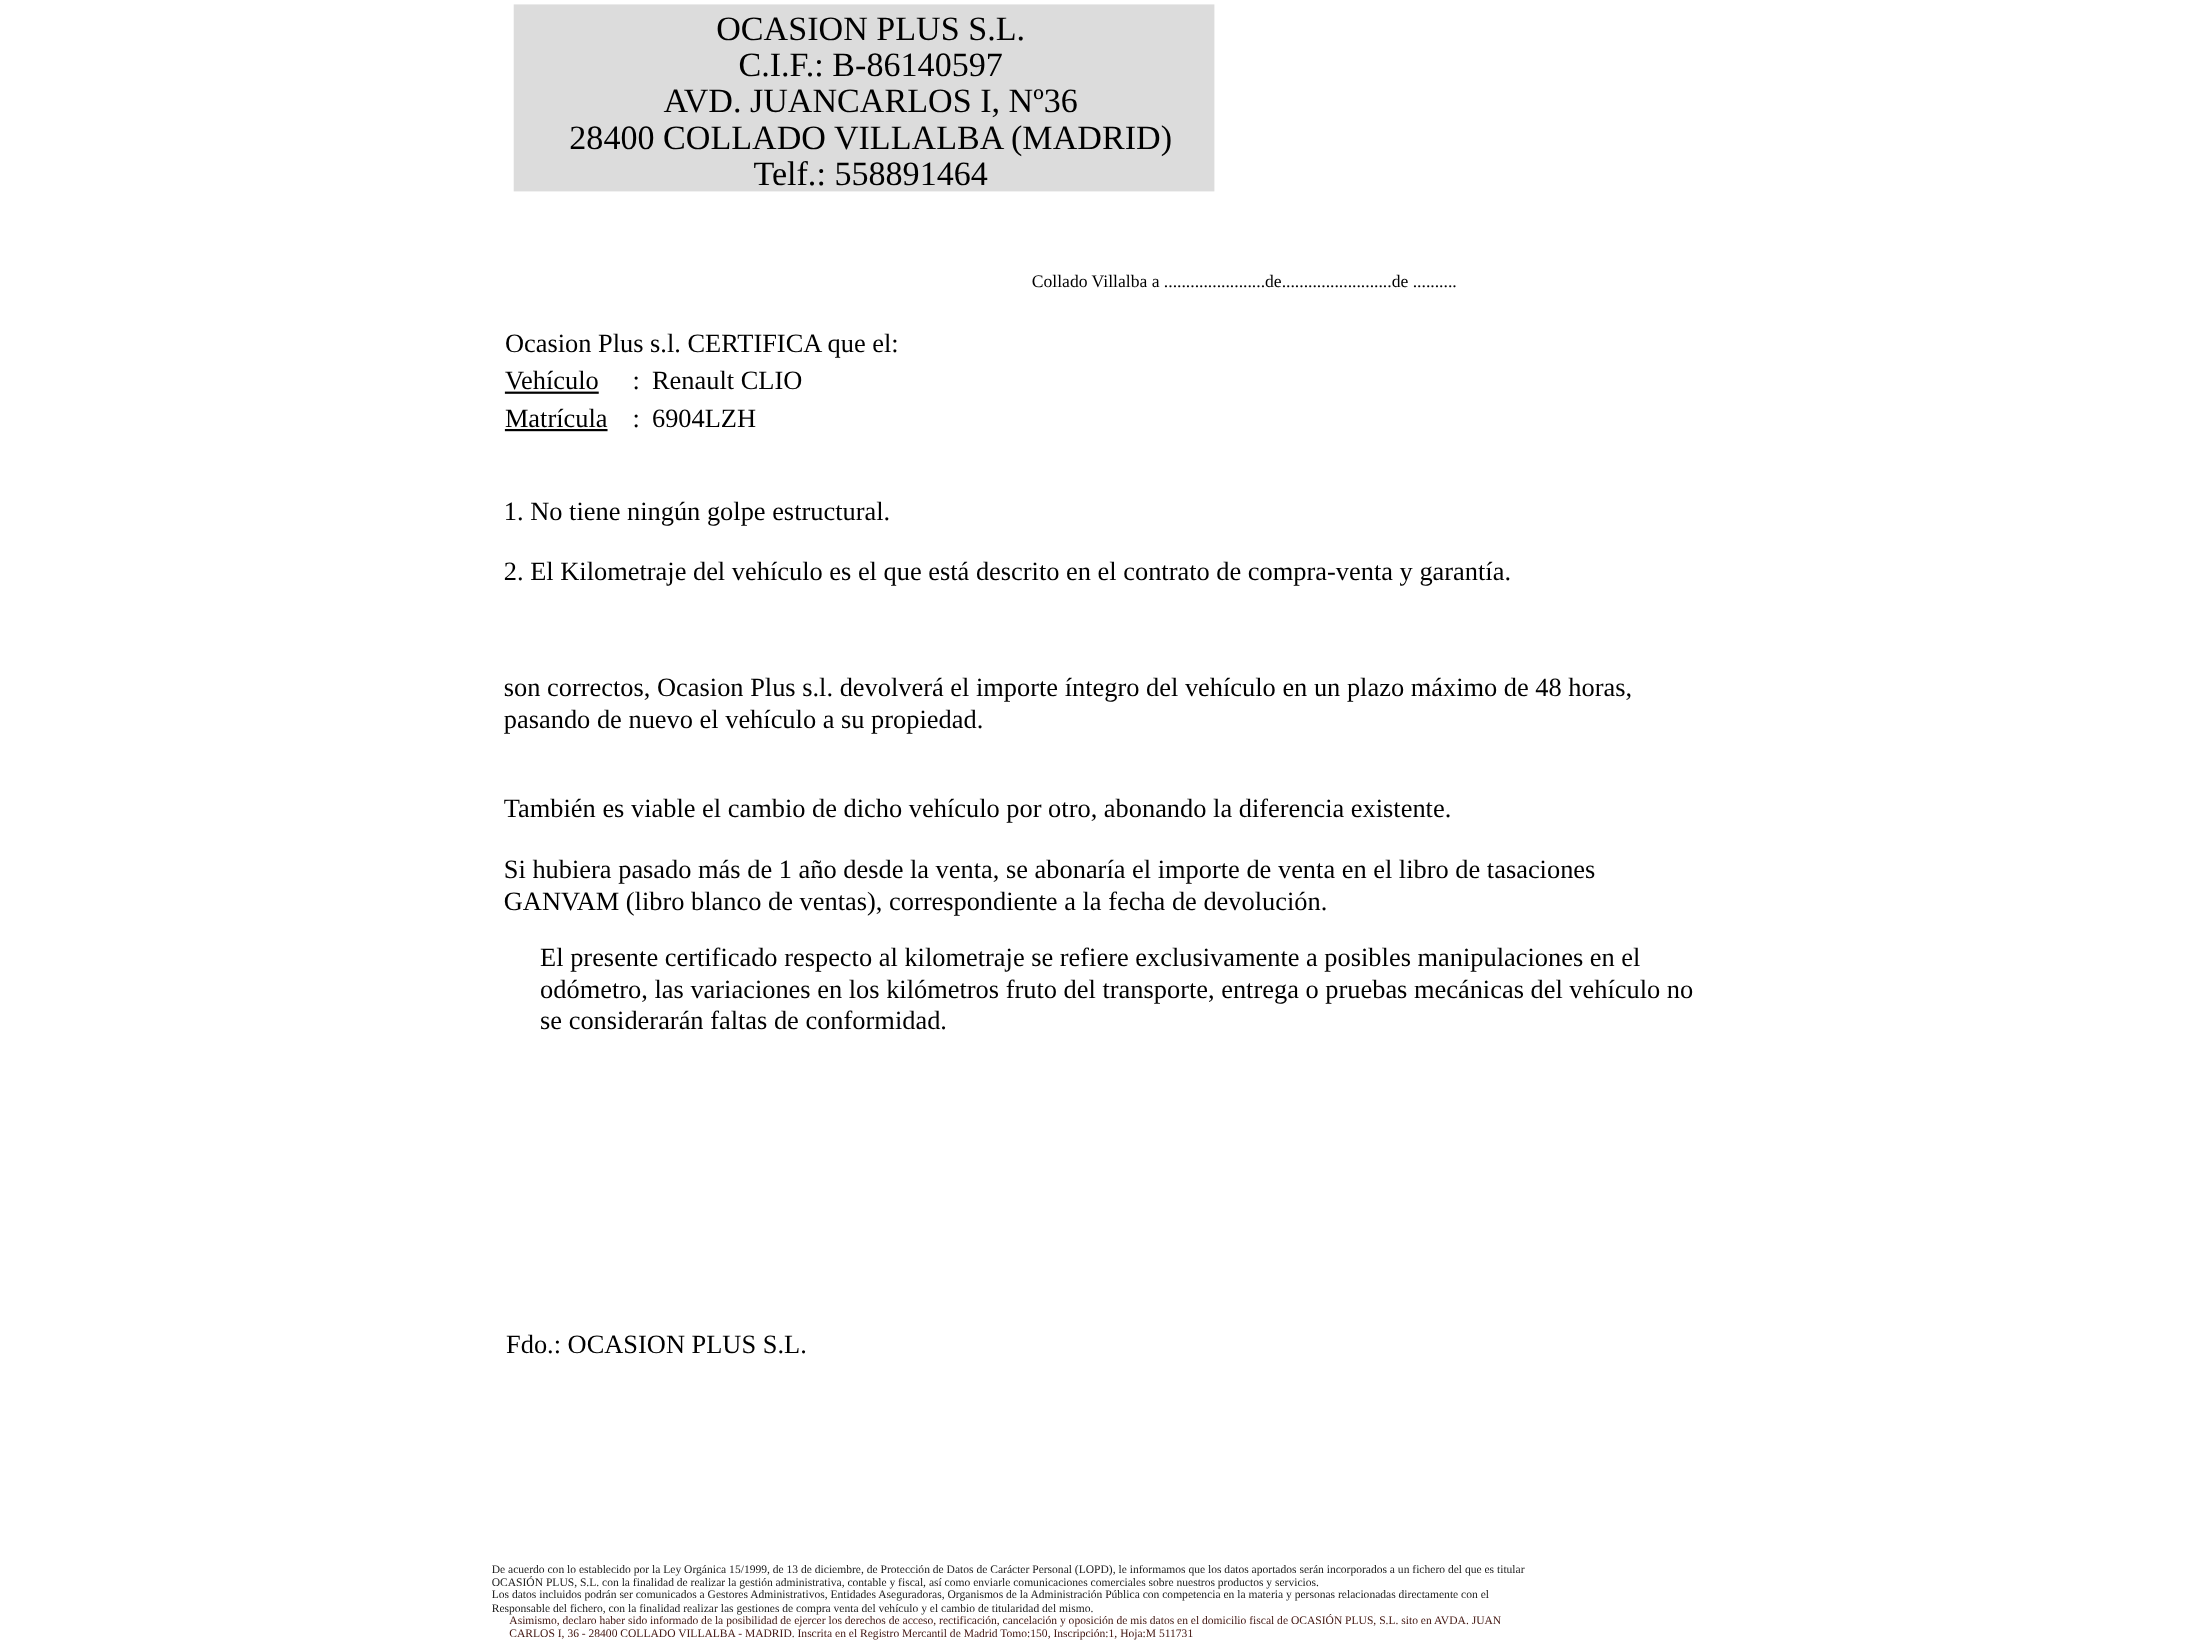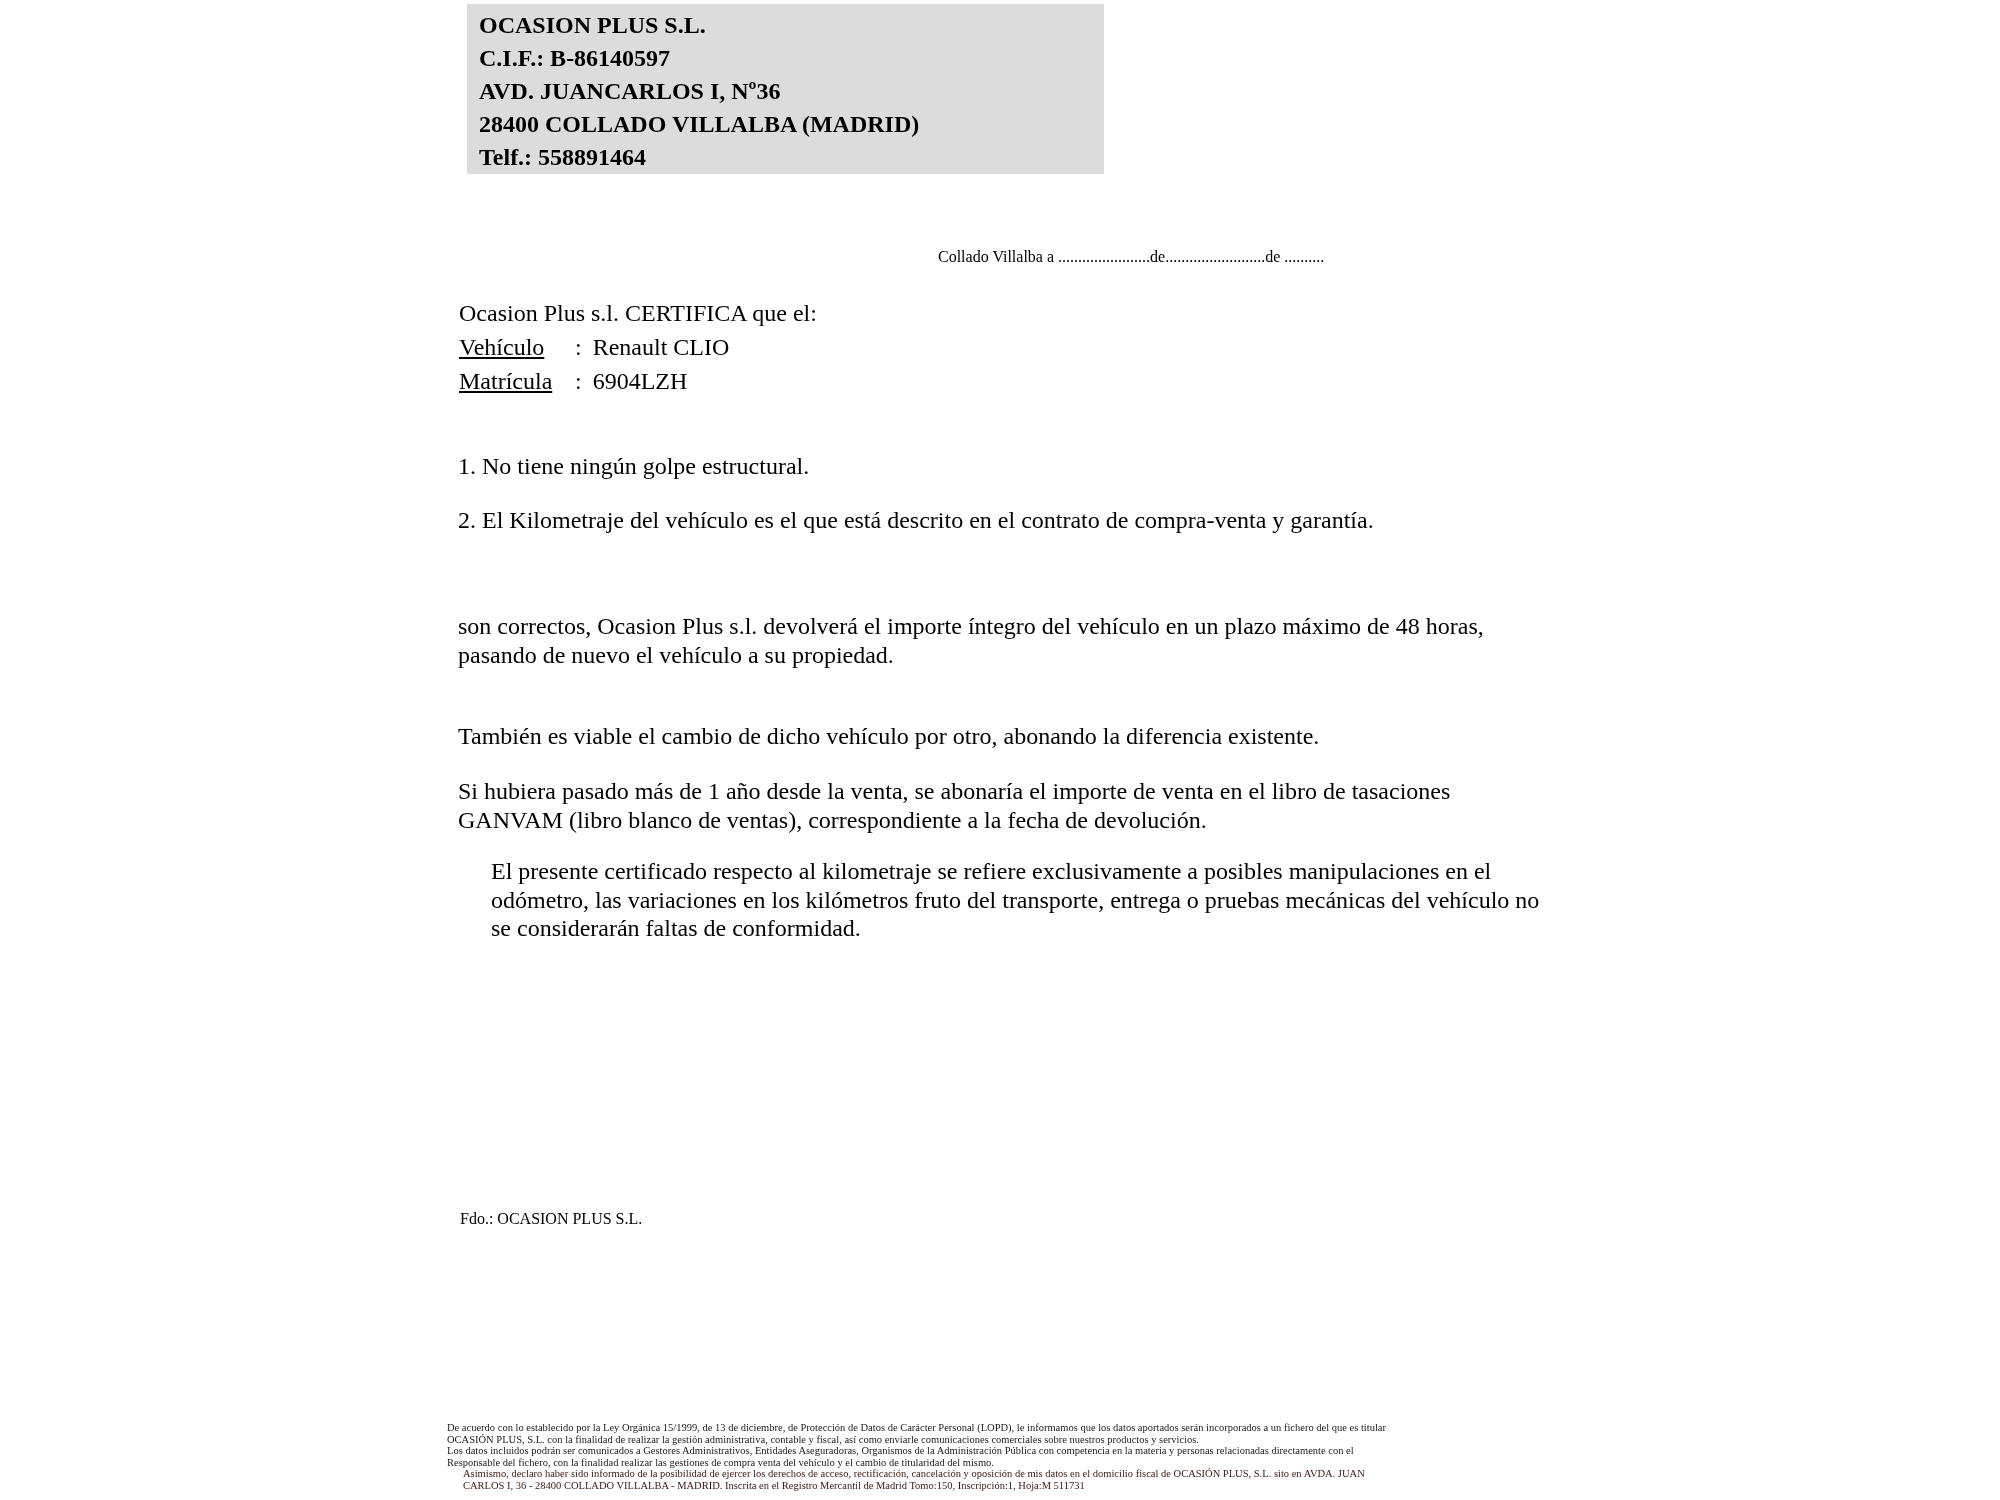--- a/index.html
+++ b/index.html
@@ -16,24 +16,25 @@
     position: absolute;
     left: 467px;
     top: 4px;
     width: 637px;
     height: 170px;
     background: #dcdcdc;
     box-sizing: border-box;
     padding: 5px 0 0 12px;
   }
   .header-line {
-    font-weight: bold;
-    font-size: 24px;
+    font-weight: normal;
+    font-size: 31px;
     line-height: 33px;
     white-space: nowrap;
+    text-align: center;
   }
   .date-line {
     position: absolute;
     left: 938px;
     top: 248px;
     font-size: 16px;
     white-space: nowrap;
   }
   .cert-intro {
     position: absolute;
@@ -72,21 +73,21 @@
   }
   .para-1 { top: 612px; }
   .para-2 { top: 722px; }
   .para-3 { top: 777px; }
   .para-4 { top: 857px; margin-left: 33px; }
   .pline { white-space: nowrap; }
   .signature {
     position: absolute;
     left: 460px;
     top: 1210px;
-    font-size: 16px;
+    font-size: 24px;
     white-space: nowrap;
   }
   .legal {
     position: absolute;
     left: 447px;
     top: 1422px;
     font-size: 10.5px;
     line-height: 11.6px;
     color: #1b1b1b;
   }

